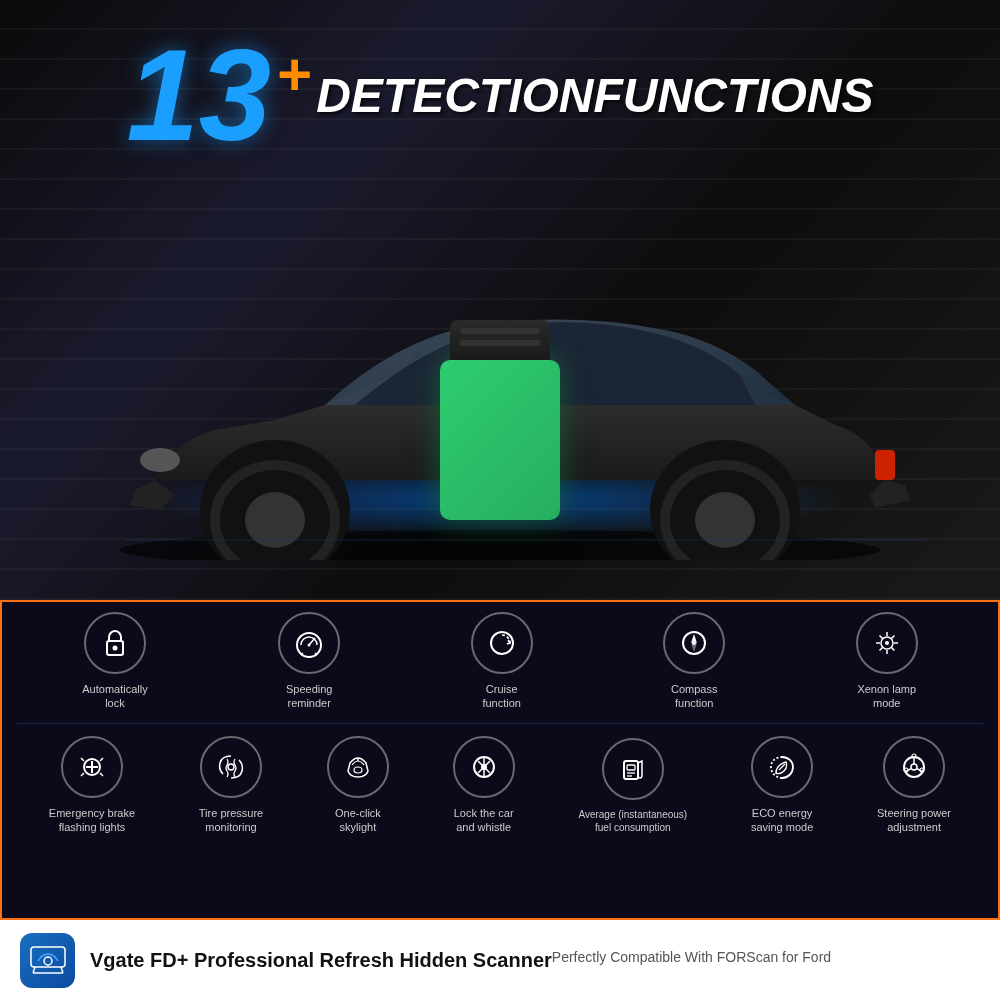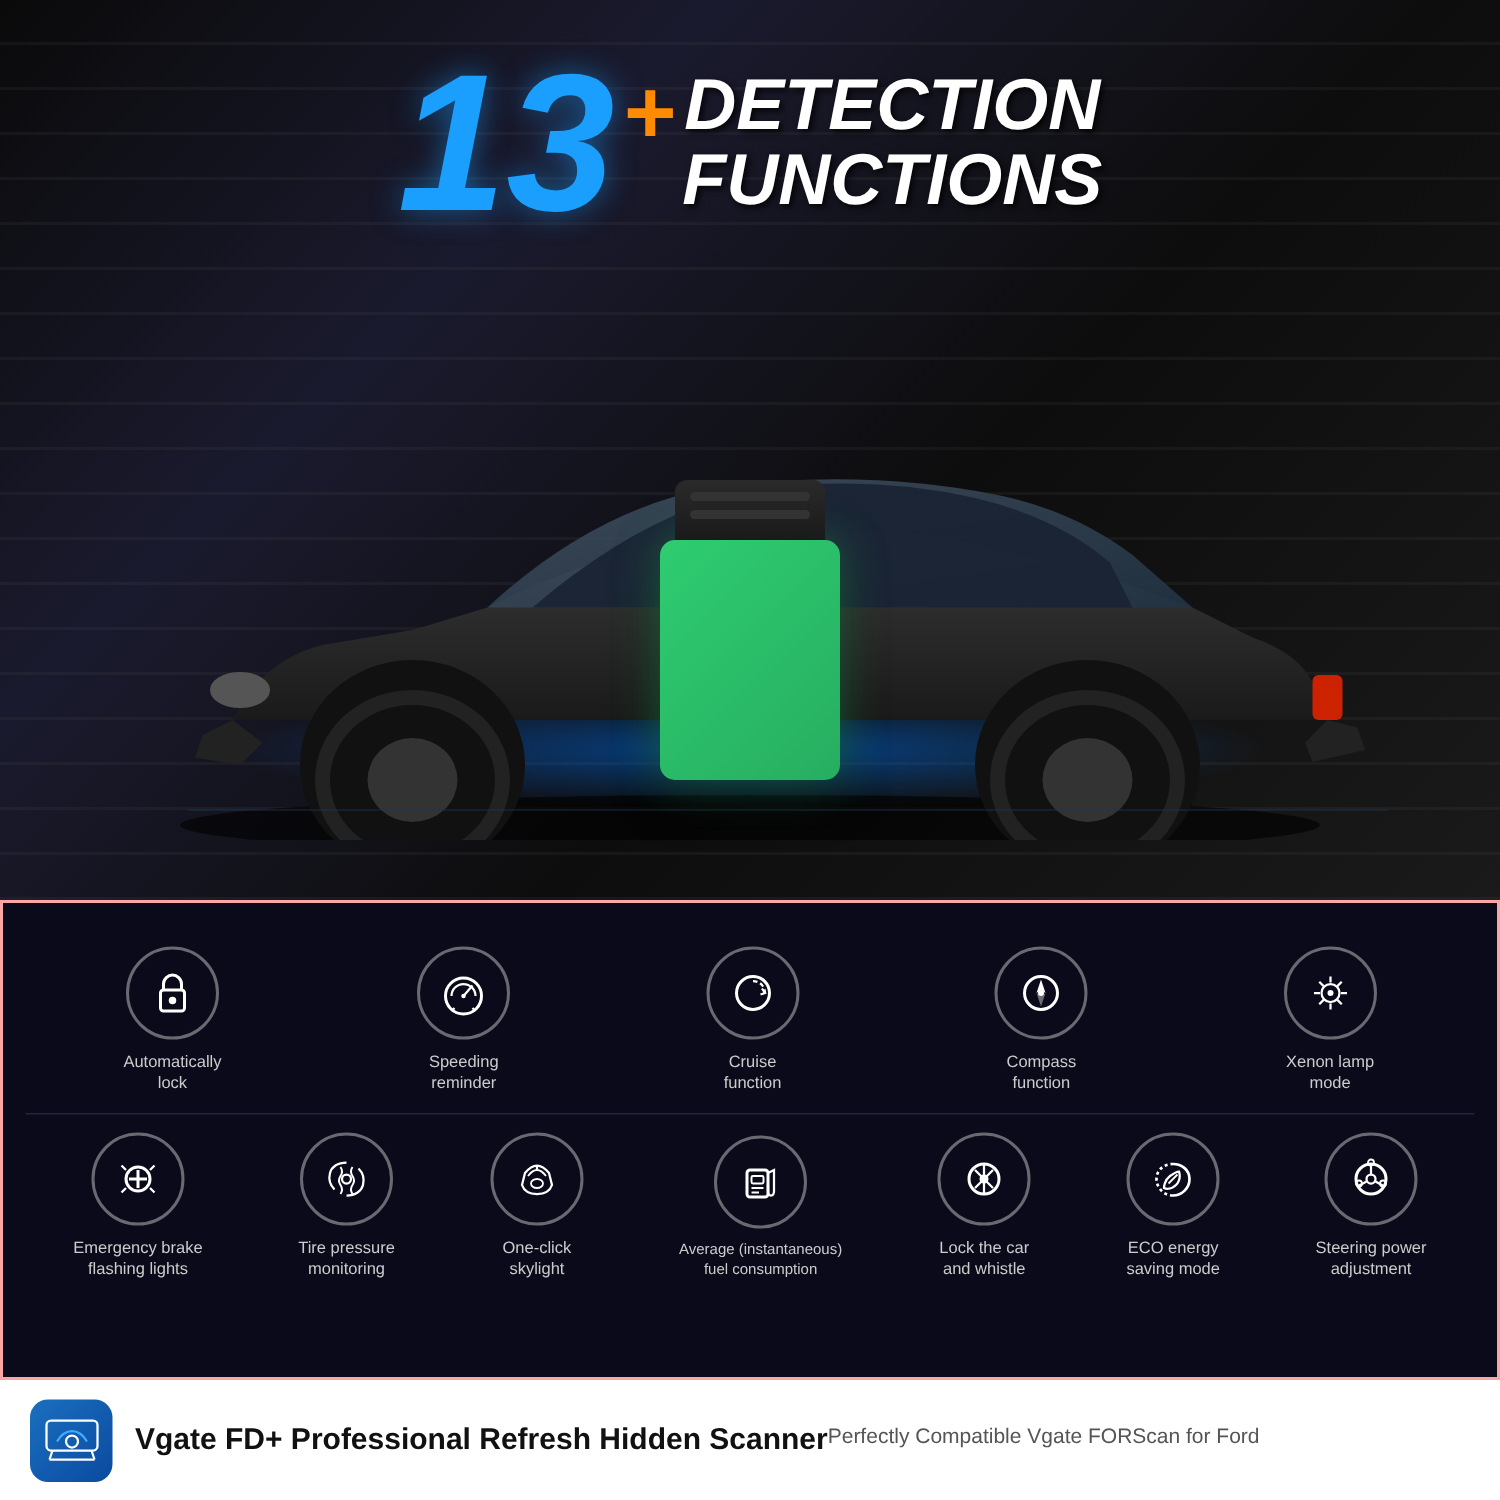--- a/index.html
+++ b/index.html
@@ -156,41 +156,41 @@
       color: #ff8c00;
       font-style: italic;
       line-height: 1;
       align-self: flex-start;
       margin-top: 15px;
       font-family: 'Arial Black', Arial, sans-serif;
     }
 
     .detection-text {
       display: flex;
-      flex-direction: column;
+      flex-direction: row;
       justify-content: flex-start;
       margin-top: 2px;
     }
 
     .detection-line1, .detection-line2 {
       font-size: 48px;
       font-weight: 900;
       color: white;
       font-style: italic;
       line-height: 1.05;
       font-family: 'Arial Black', Arial, sans-serif;
       text-shadow: 2px 2px 4px rgba(0,0,0,0.8);
     }
 
     
     .features-section {
       width: 100%;
       background: #0a0a1a;
-      border: 2px solid #fca5a5;
-      padding: 29px 15px;
+      border: 2px solid #f97316;
+      padding: 10px 15px;
       flex: 1;
     }
 
     .feature-item {
       display: flex;
       flex-direction: column;
       align-items: center;
       gap: 8px;
     }
 
@@ -431,41 +431,41 @@
             <ellipse cx="16" cy="19" rx="4" ry="3" stroke="white" stroke-width="1.2" fill="none"></ellipse>
             <line x1="16" y1="7" x2="16" y2="10" stroke="white" stroke-width="1.5"></line>
           </svg>
         </div>
         <div class="feature-label">One-click<br>skylight</div>
       </div>
 
       <div class="feature-item">
         <div class="feature-icon">
           <svg width="32" height="32" viewBox="0 0 32 32" fill="none">
+            <circle cx="16" cy="16" r="10" stroke="white" stroke-width="2" fill="none"></circle>
+            <line x1="16" y1="6" x2="16" y2="26" stroke="white" stroke-width="1.5"></line>
+            <path d="M10 10 L22 22" stroke="white" stroke-width="1.5"></path>
+            <path d="M22 10 L10 22" stroke="white" stroke-width="1.5"></path>
+            <circle cx="16" cy="16" r="3" fill="white"></circle>
+          </svg>
+        </div>
+        <div class="feature-label">Lock the car<br>and whistle</div>
+      </div>
+
+      <div class="feature-item">
+        <div class="feature-icon">
+          <svg width="32" height="32" viewBox="0 0 32 32" fill="none">
             <rect x="7" y="8" width="14" height="18" rx="2" stroke="white" stroke-width="2" fill="none"></rect>
             <rect x="10" y="12" width="8" height="5" rx="1" stroke="white" stroke-width="1.3" fill="none"></rect>
             <path d="M21 10 L25 8 L25 22 Q25 25 23 25 Q21 25 21 22 L21 18" stroke="white" stroke-width="1.5" fill="none"></path>
             <line x1="10" y1="20" x2="18" y2="20" stroke="white" stroke-width="1.3"></line>
             <line x1="10" y1="23" x2="15" y2="23" stroke="white" stroke-width="1.3"></line>
           </svg>
         </div>
         <div class="feature-label" style="font-size:10px;">Average (instantaneous)<br>fuel consumption</div>
-      </div>
-
-      <div class="feature-item">
-        <div class="feature-icon">
-          <svg width="32" height="32" viewBox="0 0 32 32" fill="none">
-            <circle cx="16" cy="16" r="10" stroke="white" stroke-width="2" fill="none"></circle>
-            <line x1="16" y1="6" x2="16" y2="26" stroke="white" stroke-width="1.5"></line>
-            <path d="M10 10 L22 22" stroke="white" stroke-width="1.5"></path>
-            <path d="M22 10 L10 22" stroke="white" stroke-width="1.5"></path>
-            <circle cx="16" cy="16" r="3" fill="white"></circle>
-          </svg>
-        </div>
-        <div class="feature-label">Lock the car<br>and whistle</div>
       </div>
 
       <div class="feature-item">
         <div class="feature-icon">
           <svg width="32" height="32" viewBox="0 0 32 32" fill="none">
             <path d="M16 6 C22 6 27 10 27 16 C27 22 22 27 16 27" stroke="white" stroke-width="1.8" fill="none"></path>
             <path d="M16 27 C10 27 5 22 5 16 C5 10 10 6 16 6" stroke="white" stroke-width="1.8" fill="none" stroke-dasharray="2 2"></path>
             <path d="M20 11 C20 11 22 16 18 20 C14 24 10 22 10 22 C10 22 10 17 14 14 C18 11 20 11 20 11 Z" stroke="white" stroke-width="1.5" fill="none"></path>
             <line x1="13" y1="19" x2="19" y2="13" stroke="white" stroke-width="1.2"></line>
           </svg>
@@ -498,17 +498,17 @@
       <svg width="36" height="28" viewBox="0 0 36 28" fill="none">
         <rect x="1" y="1" width="34" height="20" rx="3" stroke="white" stroke-width="1.5" fill="none"></rect>
         <path d="M8 15 Q12 8 18 8 Q24 8 28 15" stroke="#4af" stroke-width="1.5" fill="none"></path>
         <circle cx="18" cy="15" r="4" stroke="white" stroke-width="1.5" fill="none"></circle>
         <path d="M5 21 L3 27 M31 21 L33 27" stroke="white" stroke-width="1.5"></path>
         <line x1="3" y1="27" x2="33" y2="27" stroke="white" stroke-width="1.5"></line>
       </svg>
     </div>
     <div class="bottom-text">
       <div class="bottom-title">Vgate FD+ Professional Refresh Hidden Scanner</div>
-      <div class="bottom-subtitle">Perfectly Compatible Vgate FORScan for Ford</div>
+      <div class="bottom-subtitle">Perfectly Compatible With FORScan for Ford</div>
     </div>
   </div>
 
 </div>
 
 </body></html>

